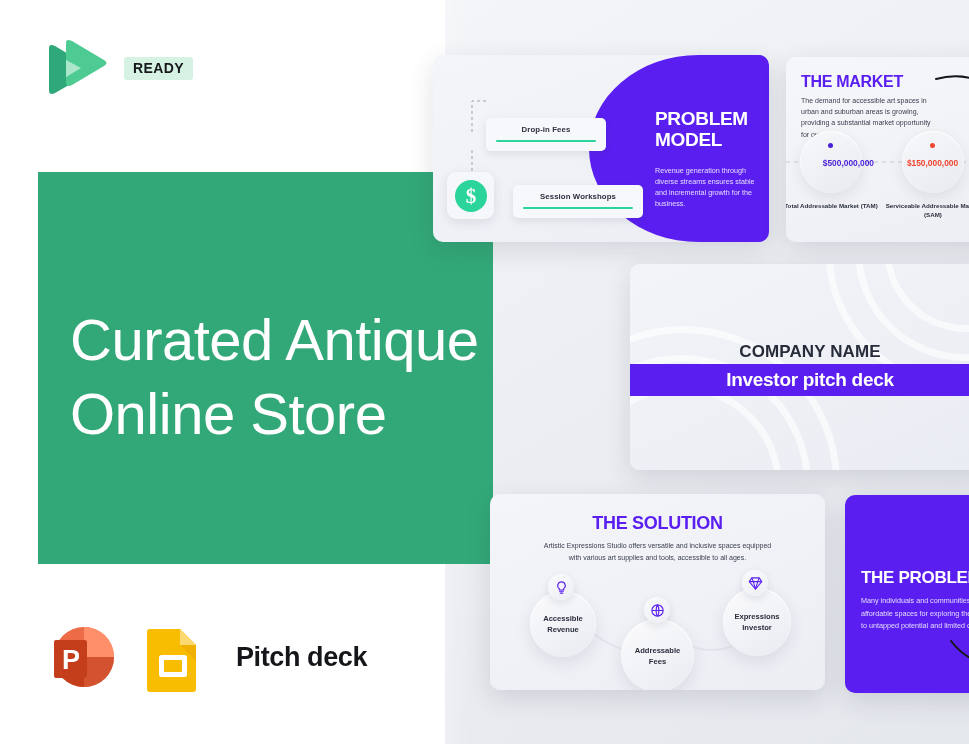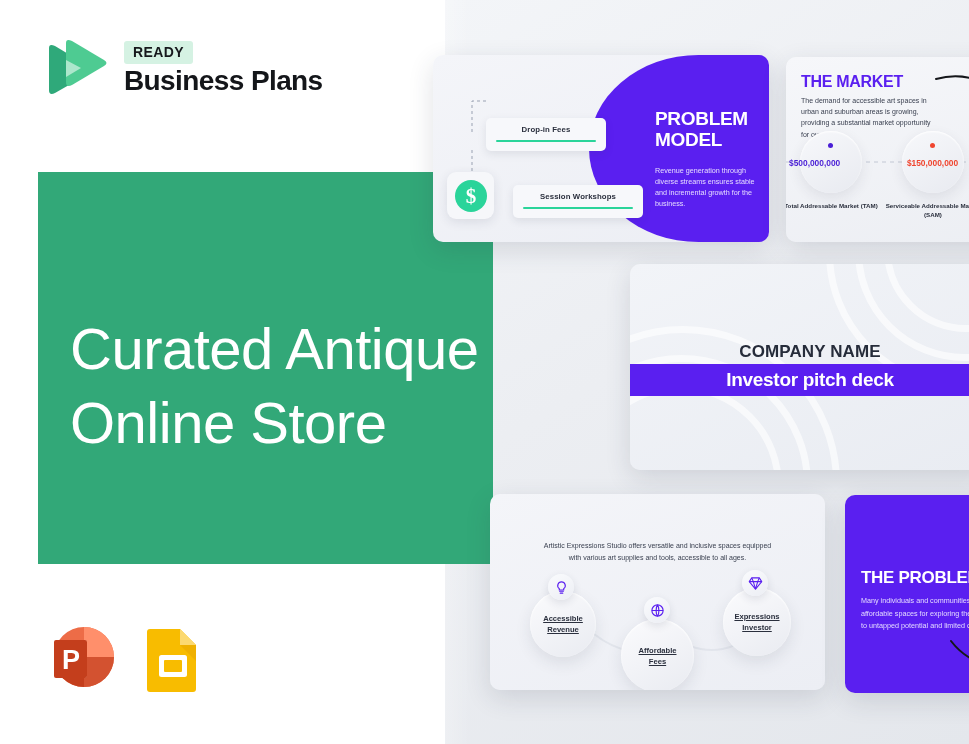--- a/index.html
+++ b/index.html
@@ -21,34 +21,34 @@
   }
   .green-panel{
     position:absolute;left:38px;top:172px;width:455px;height:392px;
     background:#32a878;
   }
 
   
   .logo-wrap{position:absolute;left:38px;top:32px;display:flex;align-items:center;gap:14px;}
   .logo-mark{width:72px;height:72px;position:relative;}
   .logo-mark svg{display:block;}
-  .logo-text{display:flex;flex-direction:column;gap:2px;}
+  .logo-text{display:flex;flex-direction:row;gap:2px;}
   .ready-badge{
     display:inline-block;align-self:flex-start;
     background:#d5f2e3;color:#16181c;
     font-size:14px;font-weight:700;letter-spacing:.4px;
     padding:3px 9px 4px 9px;border-radius:3px;
   }
   .brand-name{
     font-size:28px;font-weight:700;color:#14161a;letter-spacing:-.6px;line-height:1.05;
   }
 
   
   .hero-title{
-    position:absolute;left:70px;top:312px;width:420px;
+    position:absolute;left:70px;top:303px;width:420px;
     color:#ffffff;font-size:58px;line-height:1.28;font-weight:400;letter-spacing:-.5px;
   }
   .hero-title .l2{display:block;}
 
   
   .apps{position:absolute;left:40px;top:618px;display:flex;align-items:center;gap:18px;}
   .app-icon{width:78px;height:78px;position:relative;flex:0 0 auto;}
   .app-label{font-size:27px;font-weight:700;color:#14161a;letter-spacing:-.4px;margin-left:4px;}
 
   
@@ -111,21 +111,21 @@
   #slide-solution{left:490px;top:494px;width:335px;height:196px;
     background:linear-gradient(160deg,#f4f5f9 0%,#eceef4 100%);}
   .sl-title{position:absolute;left:0;right:0;top:19px;text-align:center;
     color:#5a1ff0;font-size:18px;font-weight:700;letter-spacing:-.3px;}
   .sl-body{position:absolute;left:50px;right:50px;top:46px;text-align:center;
     color:#3a4050;font-size:7px;line-height:1.7;}
   .sl-bubble{position:absolute;border-radius:50%;
     background:linear-gradient(150deg,#fbfbfd 0%,#e9ebf1 100%);
     box-shadow:0 6px 16px rgba(40,48,70,.10), inset 0 1px 2px #fff;
     display:flex;align-items:center;justify-content:center;text-align:center;
-    font-size:7.6px;font-weight:700;color:#2a2f3d;line-height:1.45;text-decoration:underline;}
+    font-size:7.6px;font-weight:700;color:#2a2f3d;line-height:1.45;}
   .sl-ic{position:absolute;width:26px;height:26px;border-radius:50%;
     background:linear-gradient(150deg,#fafbfd 0%,#eceef4 100%);
     box-shadow:0 3px 8px rgba(40,48,70,.12);
     display:flex;align-items:center;justify-content:center;color:#5a1ff0;}
 
   
   #slide-problem{left:845px;top:495px;width:180px;height:198px;background:#5a1ff0;}
   .pb-title{position:absolute;left:16px;top:73px;color:#fff;
     font-size:17px;font-weight:700;letter-spacing:-.3px;white-space:nowrap;}
   .pb-body{position:absolute;left:16px;top:100px;width:190px;color:#e4daff;
@@ -144,21 +144,20 @@
   <div class="logo-wrap">
     <div class="logo-mark">
       <svg width="72" height="72" viewBox="0 0 72 72">
         <path d="M11 16 L11 58 Q11 64 17 61 L52 41 Q57 38 52 35 L17 14 Q11 11 11 16 Z" fill="#2fa97a"></path>
         <path d="M28 11 L28 50 Q28 56 34 53 L66 34 Q71 31 66 28 L34 9 Q28 6 28 11 Z" fill="#4ecb92"></path>
         <path d="M28 28 L28 45 L43 36 Z" fill="#bdecd6" opacity=".85"></path>
       </svg>
     </div>
     <div class="logo-text">
       <span class="ready-badge">READY</span>
-      <span class="brand-name">Business Plans</span>
     </div>
   </div>
 
   <div class="hero-title">
     <span>Curated Antique</span>
     <span class="l2">Online Store</span>
   </div>
 
   <div class="apps">
     <div class="app-icon">
@@ -174,20 +173,21 @@
     </div>
     <div class="app-icon">
       <svg width="78" height="78" viewBox="0 0 78 78">
         <path d="M14 11 h30 l16 16 v44 a3 3 0 0 1 -3 3 h-43 a3 3 0 0 1 -3 -3 v-57 a3 3 0 0 1 3 -3 z" fill="#f8bc00"></path>
         <path d="M44 11 l16 16 h-16 z" fill="#fcd970"></path>
         <path d="M44 27 l16 16 v-16 z" fill="#e8a600" opacity=".55"></path>
         <rect x="23" y="37" width="28" height="22" rx="2.5" fill="#ffffff"></rect>
         <rect x="28" y="42" width="18" height="12" rx="1" fill="#f8bc00"></rect>
       </svg>
     </div>
+    <div class="app-label">Pitch deck</div>
   </div>
 
   <div class="slide" id="slide-business">
     <div class="bm-purple"></div>
 
     <svg width="336" height="187" style="position:absolute;left:0;top:0">
       <path d="M39 77 L39 46 L53 46" stroke="#99a1b2" stroke-width="1" stroke-dasharray="3 3" fill="none"></path>
       <path d="M39 95 L39 161 L53 161" stroke="#99a1b2" stroke-width="1" stroke-dasharray="3 3" fill="none"></path>
       <path d="M62 86 L80 86" stroke="#99a1b2" stroke-width="1" stroke-dasharray="3 3" fill="none"></path>
       <circle cx="61" cy="86" r="1.6" fill="#99a1b2"></circle>
@@ -220,21 +220,21 @@
       <path d="M2 6 C30 -2 62 8 72 34" stroke="#14161a" stroke-width="2" fill="none" stroke-linecap="round"></path>
       <path d="M64 28 L73 37 L62 39 Z" fill="#14161a"></path>
     </svg>
 
     <svg width="240" height="185" style="position:absolute;left:0;top:0">
       <path d="M0 105 L240 105" stroke="#c2c8d4" stroke-width="1" stroke-dasharray="4 4" fill="none"></path>
     </svg>
 
     <div class="mk-circle" style="left:14px;top:74px;width:62px;height:62px;"></div>
     <div class="mk-dot" style="left:42px;top:86px;background:#4a1fd6;"></div>
-    <div class="mk-val" style="left:3px;top:101px;width:85px;text-align:left;color:#4a1fd6;">$500,000,000</div>
+    <div class="mk-val" style="left:3px;top:101px;width:85px;text-align:right;color:#4a1fd6;">$500,000,000</div>
     <div class="mk-cap" style="left:-3px;top:145px;">Total Addressable Market (TAM)</div>
 
     <div class="mk-circle" style="left:116px;top:74px;width:62px;height:62px;"></div>
     <div class="mk-dot" style="left:144px;top:86px;background:#f0452f;"></div>
     <div class="mk-val" style="left:104px;top:101px;width:85px;text-align:center;color:#f0452f;">$150,000,000</div>
     <div class="mk-cap" style="left:99px;top:145px;">Serviceable Addressable Market (SAM)</div>
   </div>
 
   <div class="slide" id="slide-pitch">
     <div class="pd-rings">
@@ -245,39 +245,40 @@
       <div class="pd-ring" style="left:-78px;bottom:-144px;width:245px;height:245px;"></div>
       <div class="pd-ring" style="left:-104px;bottom:-170px;width:300px;height:300px;"></div>
     </div>
     <div class="pd-company">COMPANY NAME</div>
     <div class="pd-band">
       <span>Investor pitch deck</span>
     </div>
   </div>
 
   <div class="slide" id="slide-solution">
+    <div class="sl-title">THE SOLUTION</div>
     <div class="sl-body">Artistic Expressions Studio offers versatile and inclusive spaces equipped with various art supplies and tools, accessible to all ages.</div>
 
     <svg width="335" height="196" style="position:absolute;left:0;top:0">
       <path d="M104 140 C130 160 150 160 168 152" stroke="#e2e5ec" stroke-width="2" fill="none"></path>
       <path d="M200 152 C222 160 244 156 262 140" stroke="#e2e5ec" stroke-width="2" fill="none"></path>
     </svg>
 
     <div class="sl-bubble" style="left:40px;top:97px;width:66px;height:66px;">
       <span><span>Accessible</span><br><span>Revenue</span></span>
     </div>
     <div class="sl-ic" style="left:58px;top:80px;">
       <svg width="15" height="15" viewBox="0 0 24 24" fill="none" stroke="#5a1ff0" stroke-width="1.8" stroke-linecap="round">
         <path d="M9 18h6M10 21h4"></path>
           <path d="M12 3a6 6 0 0 0-3.5 10.9V16h7v-2.1A6 6 0 0 0 12 3z"></path>
       </svg>
     </div>
 
     <div class="sl-bubble" style="left:131px;top:125px;width:73px;height:73px;">
-      <span><span>Affordable</span><br><span>Fees</span></span>
+      <span><span>Addressable</span><br><span>Fees</span></span>
     </div>
     <div class="sl-ic" style="left:154px;top:103px;">
       <svg width="15" height="15" viewBox="0 0 24 24" fill="none" stroke="#5a1ff0" stroke-width="1.8">
         <circle cx="12" cy="12" r="9"></circle>
           <path d="M3 12h18M12 3c3 4 3 14 0 18M12 3c-3 4-3 14 0 18"></path>
       </svg>
     </div>
 
     <div class="sl-bubble" style="left:233px;top:94px;width:68px;height:68px;">
       <span><span>Expressions</span><br><span>Investor</span></span>

